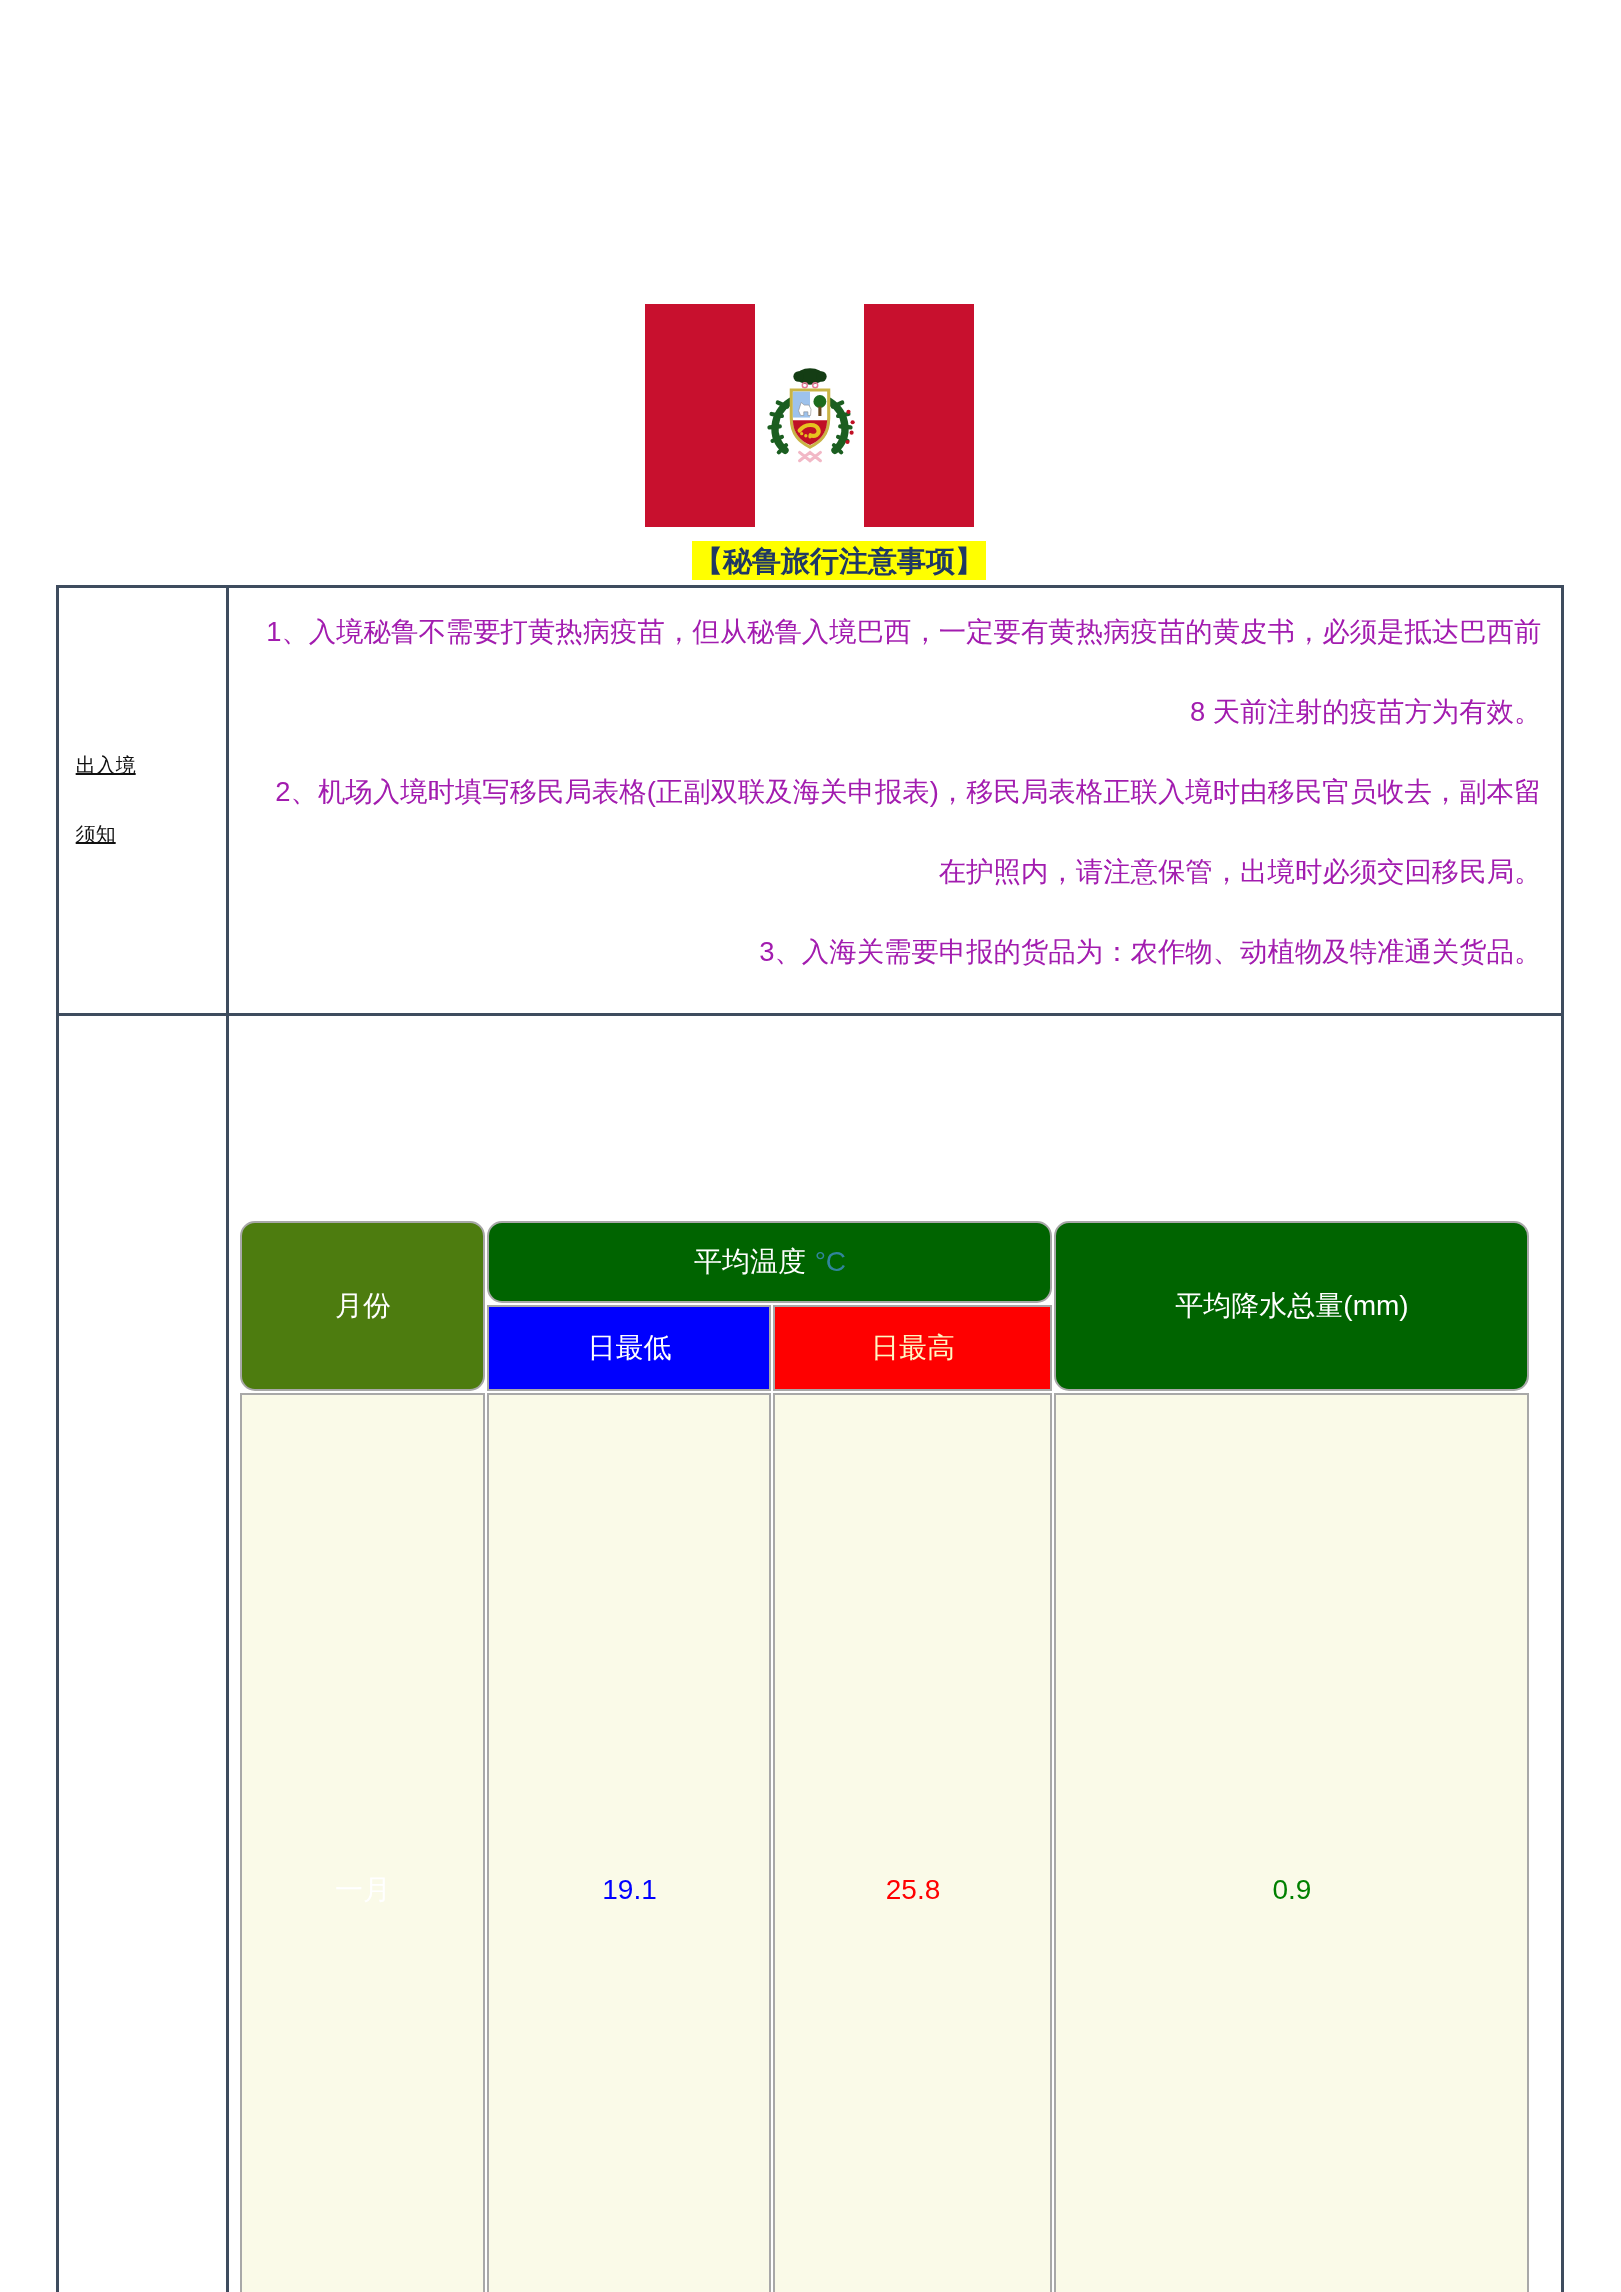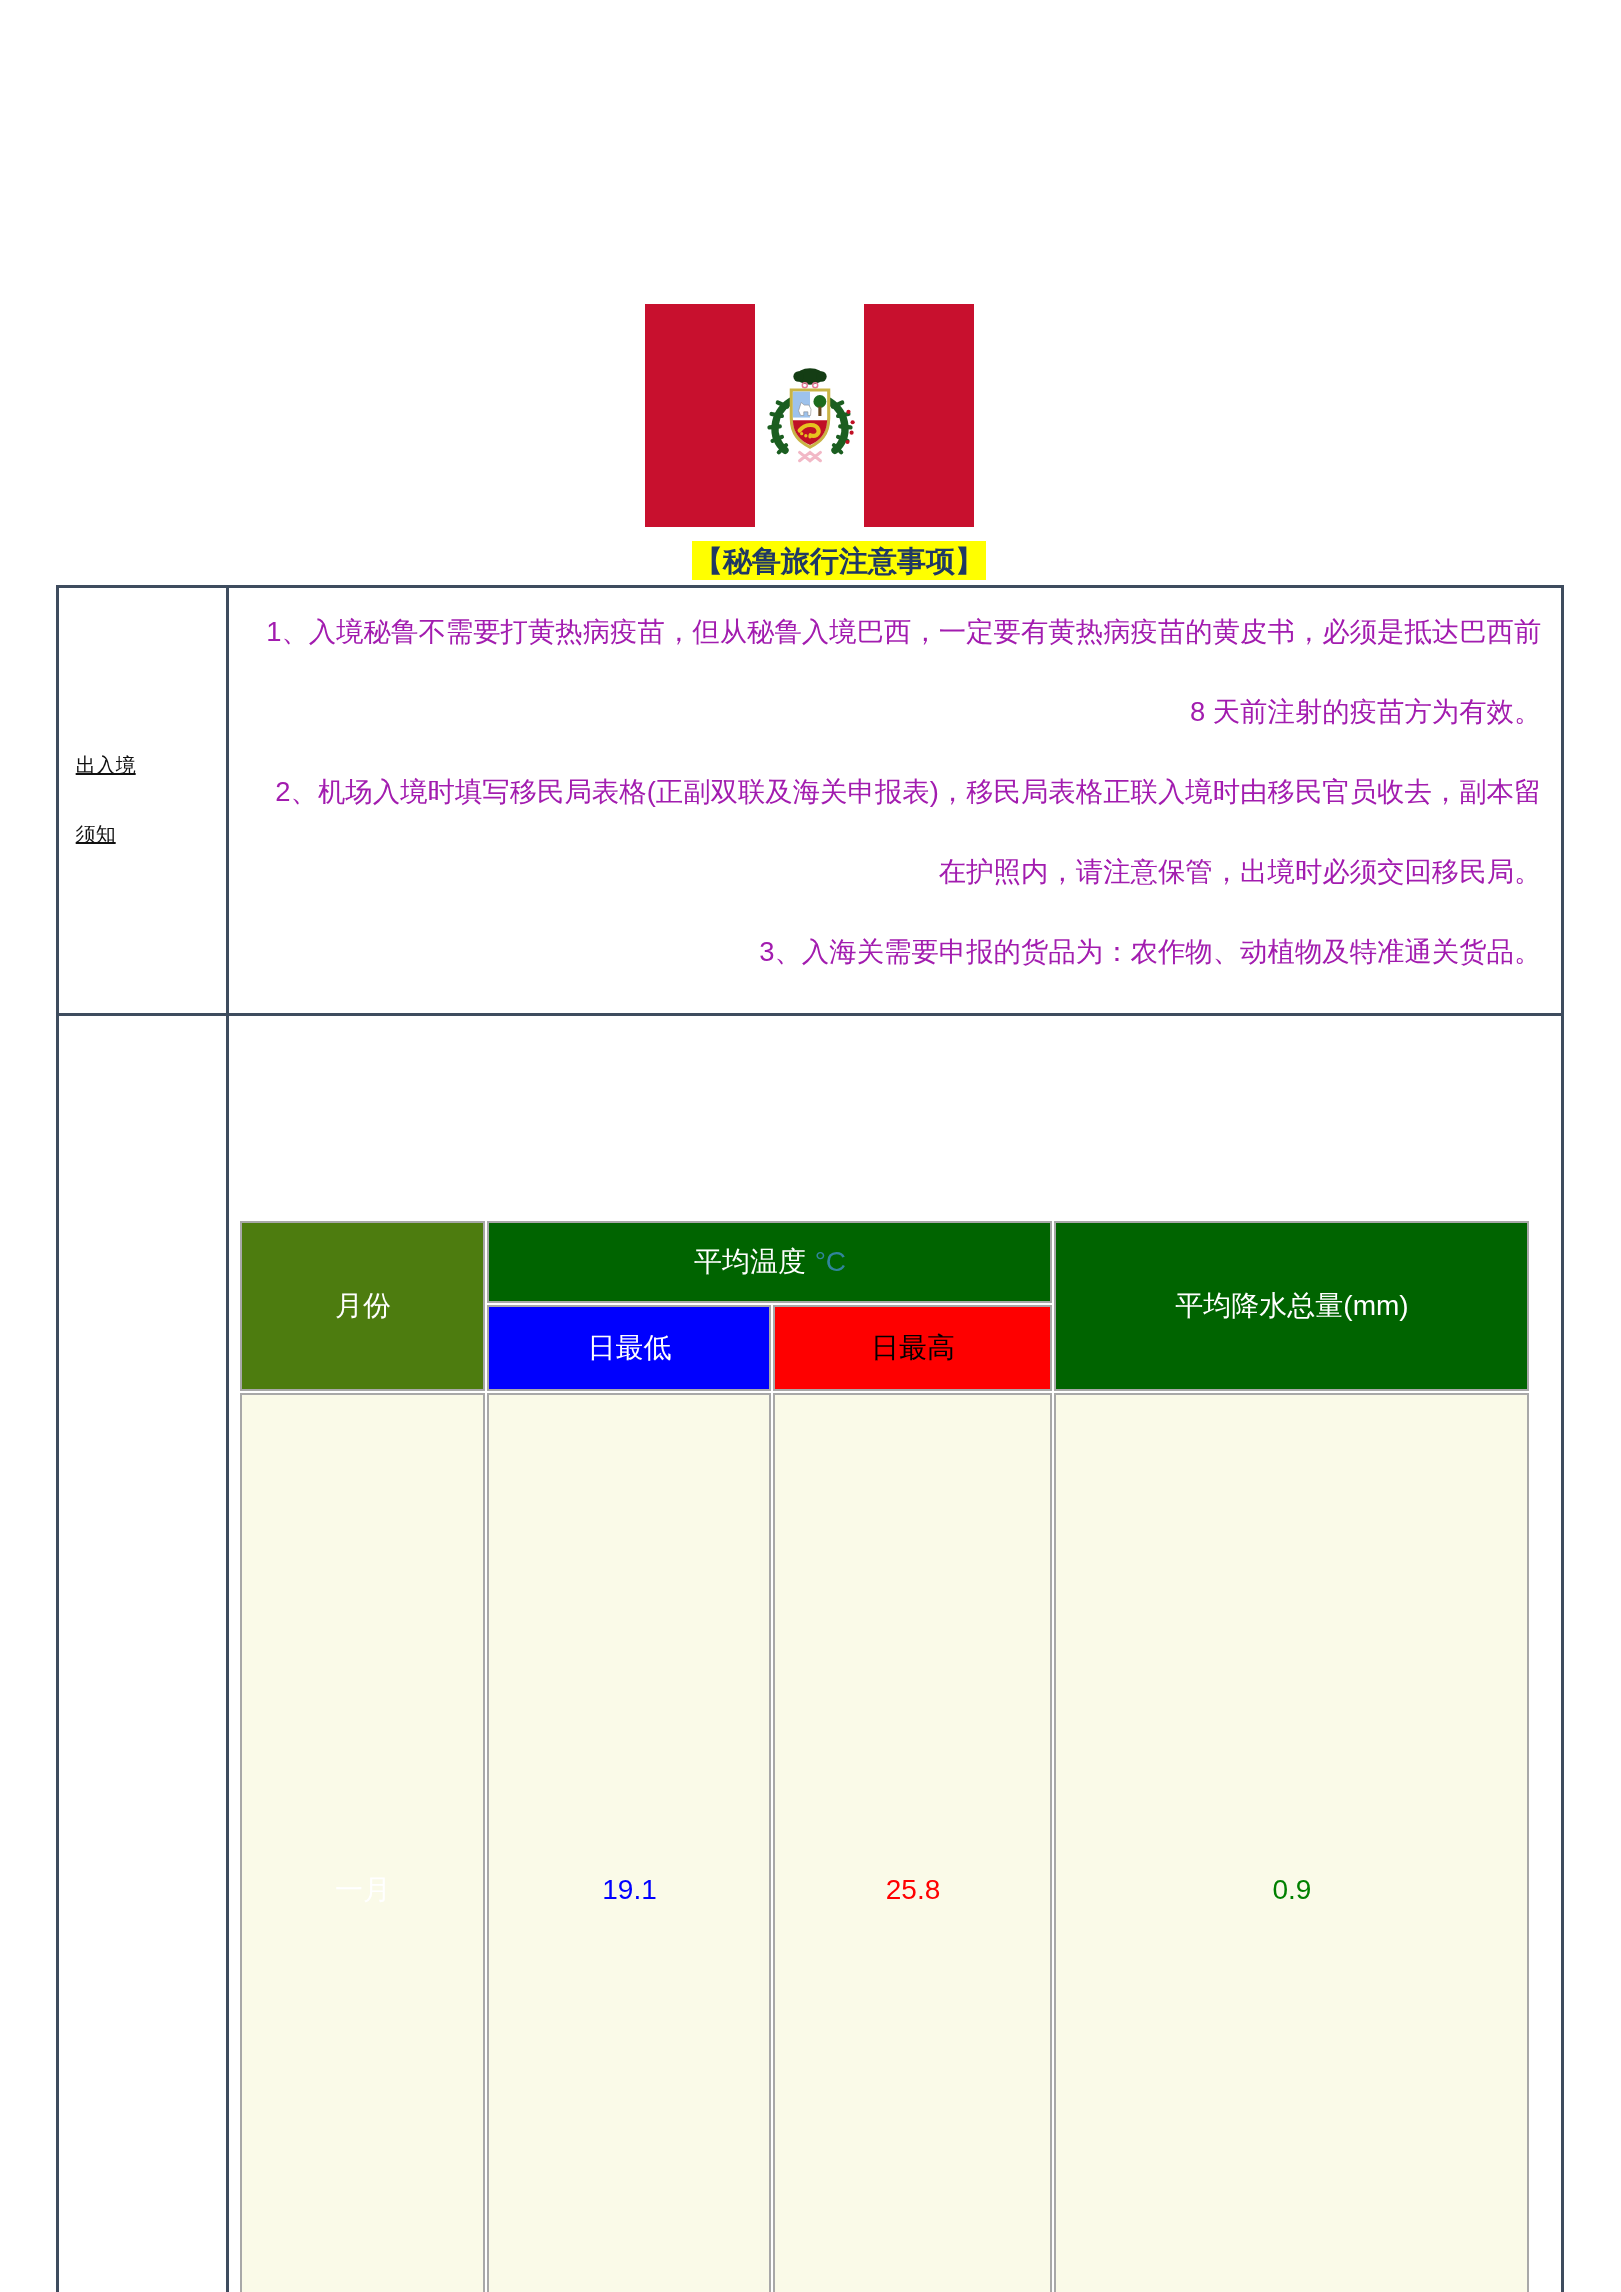--- a/index.html
+++ b/index.html
@@ -44,23 +44,23 @@
   .temp-table th,.temp-table td{
     border:2px solid #a8a8a8;text-align:center;vertical-align:middle;
     font-weight:normal;padding:0;overflow:hidden;
   }
   .temp-table .c-month{width:245px;}
   .temp-table .c-min{width:284px;}
   .temp-table .c-max{width:279px;}
   .temp-table .c-pre{width:475px;}
   .th-green{background:#006400;color:#ffffff;}
   .th-blue{background:#0000fe;color:#ffffff;margin-top:16px;}
-  .th-red{background:#fe0000;color:#000000;}
+  .th-red{background:#fe0000;color:#fef9c3;}
   .m-cell{background:#4d7c0f;color:#ffffff;}
-  .temp-table thead tr.h1 th{height:78px;}
+  .temp-table thead tr.h1 th{height:78px;border-radius:15px;}
   .temp-table thead tr.h2 th{height:82px;}
   .temp-table tbody td{height:80px;background:#fafae8;}
   .unit{color:#31859c;margin-left:8.8px;}
   .v-min{color:#0000ff;}
   .v-max{color:#ff0000;}
   .v-pre{color:#008000;}
 </style>
 </head>
 <body>
 

